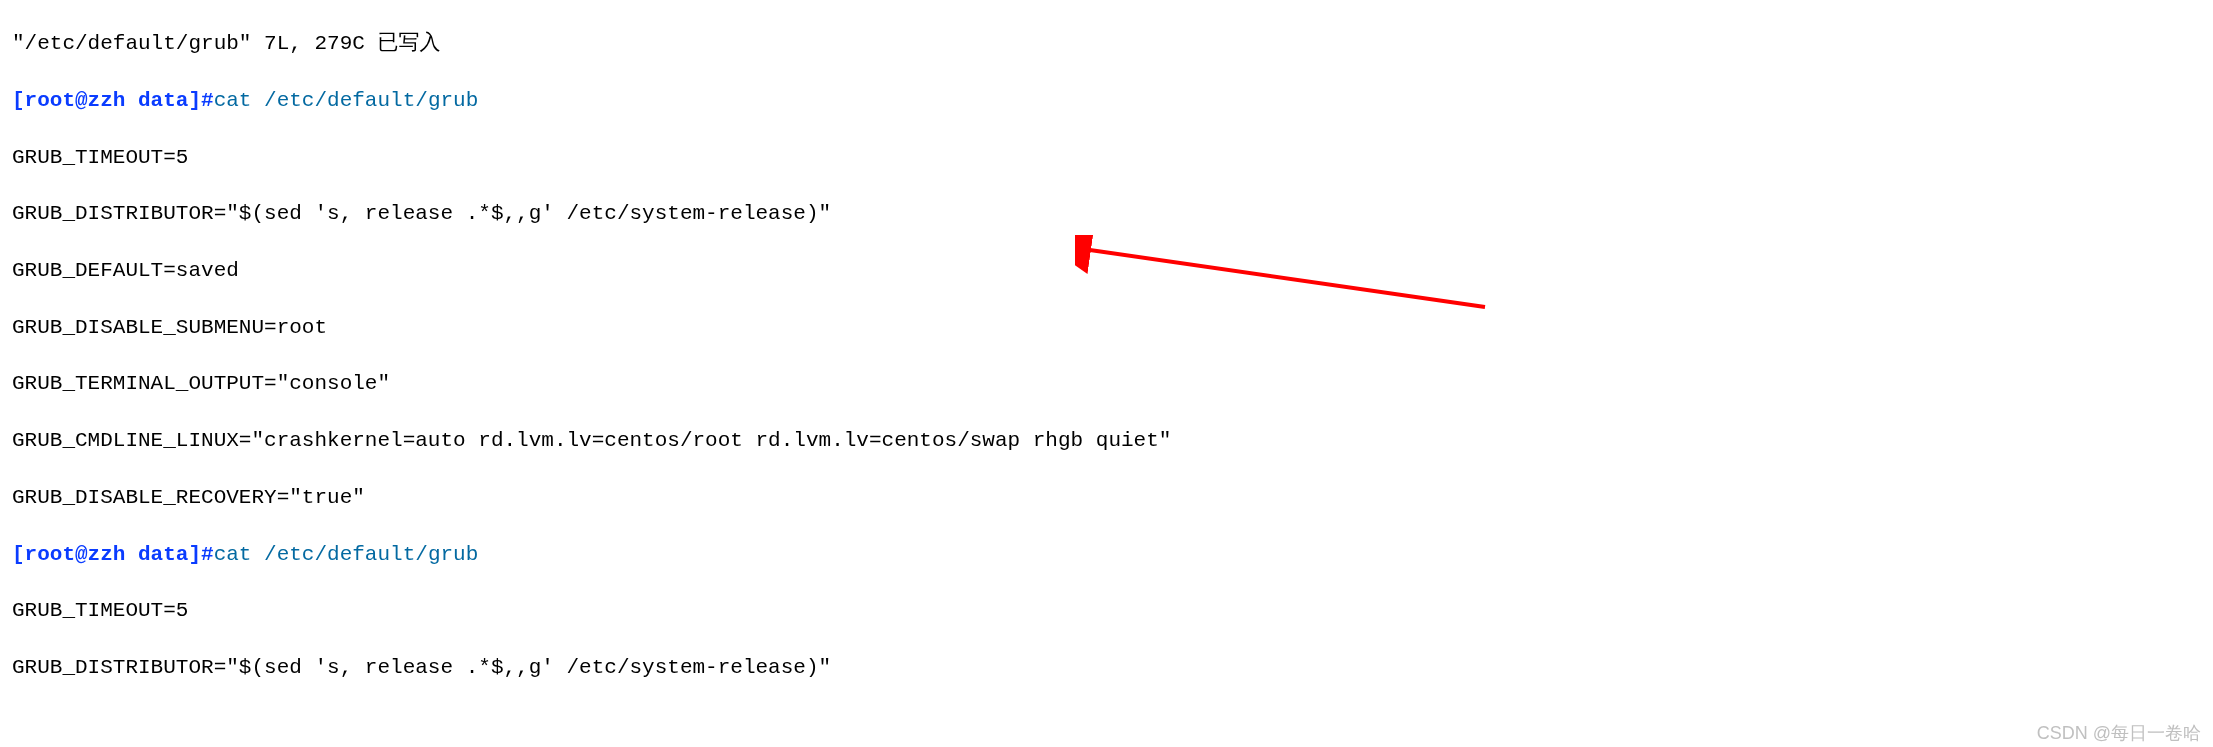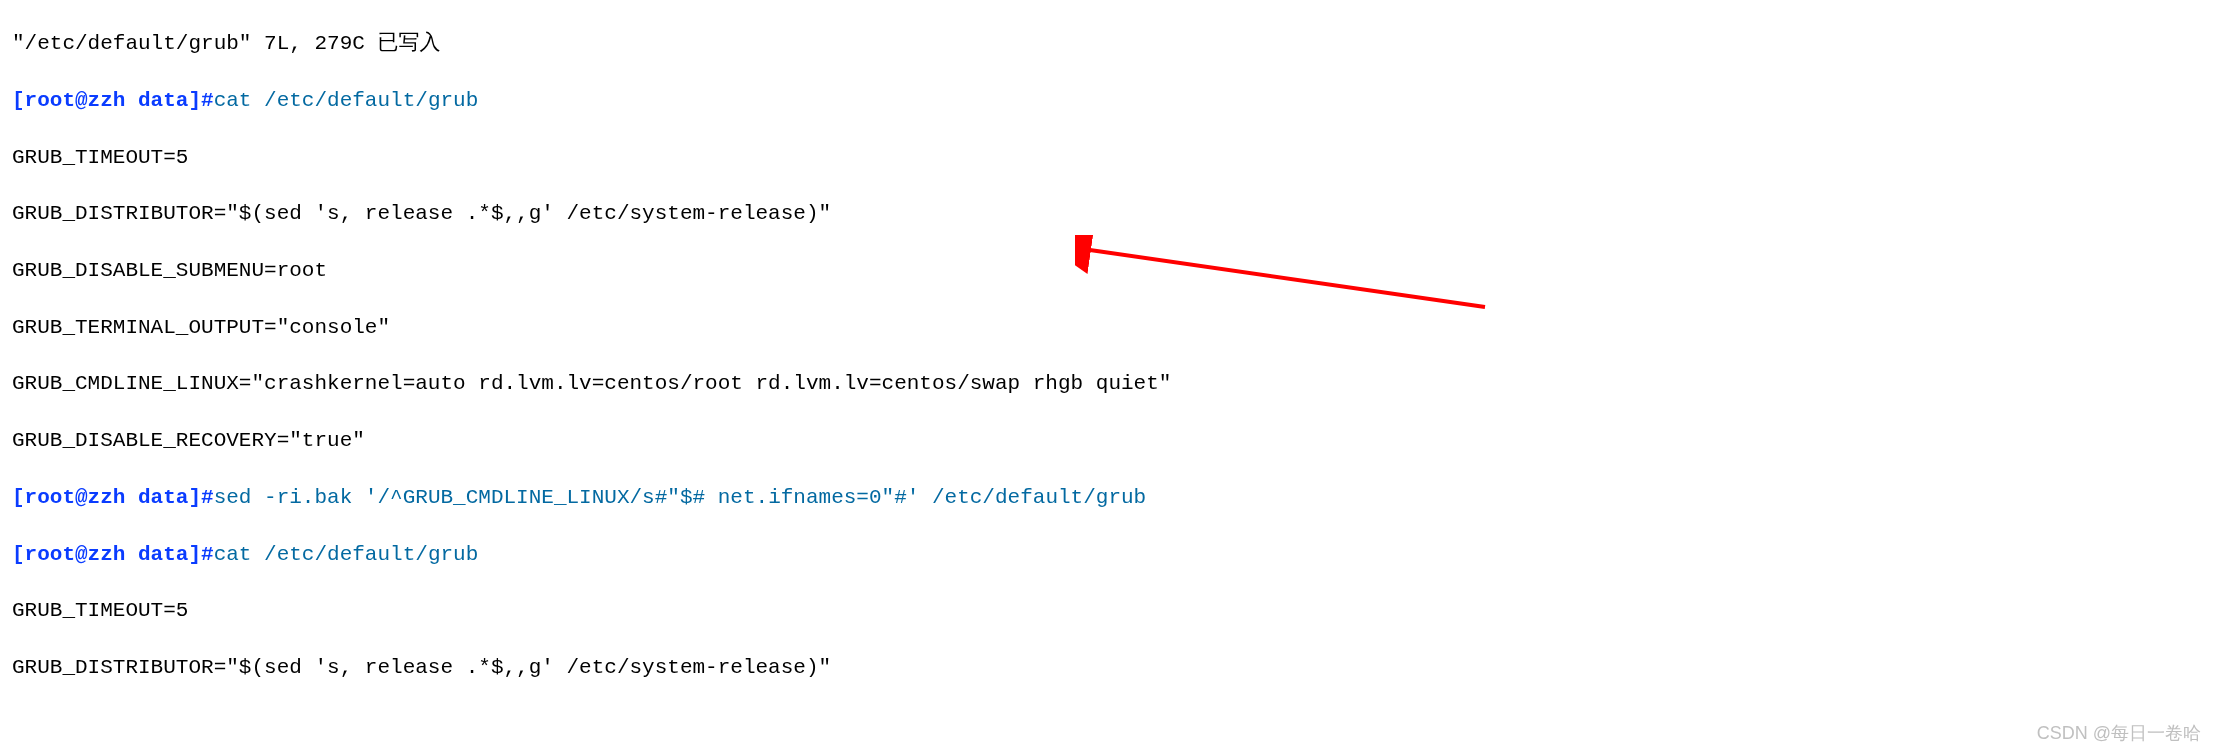--- a/index.html
+++ b/index.html
@@ -38,25 +38,25 @@
   }
 </style>
 </head>
 <body>
 
 <div class="terminal">
 <span class="line out">"/etc/default/grub" 7L, 279C 已写入</span>
 <span class="line"><span class="prompt-user">[root@zzh data]#</span><span class="cmd">cat /etc/default/grub</span></span>
 <span class="line out">GRUB_TIMEOUT=5</span>
 <span class="line out">GRUB_DISTRIBUTOR="$(sed 's, release .*$,,g' /etc/system-release)"</span>
+<span class="line out">GRUB_DEFAULT=saved</span>
 <span class="line out">GRUB_DISABLE_SUBMENU=root</span>
 <span class="line out">GRUB_TERMINAL_OUTPUT="console"</span>
 <span class="line out">GRUB_CMDLINE_LINUX="crashkernel=auto rd.lvm.lv=centos/root rd.lvm.lv=centos/swap rhgb quiet"</span>
 <span class="line out">GRUB_DISABLE_RECOVERY="true"</span>
-<span class="line"><span class="prompt-user">[root@zzh data]#</span><span class="cmd">sed -ri.bak '/^GRUB_CMDLINE_LINUX/s#"$# net.ifnames=0"#' /etc/default/grub</span></span>
 <span class="line"><span class="prompt-user">[root@zzh data]#</span><span class="cmd">cat /etc/default/grub</span></span>
 <span class="line out">GRUB_TIMEOUT=5</span>
 <span class="line out">GRUB_DISTRIBUTOR="$(sed 's, release .*$,,g' /etc/system-release)"</span>
 
 
 
 
 
 
 

